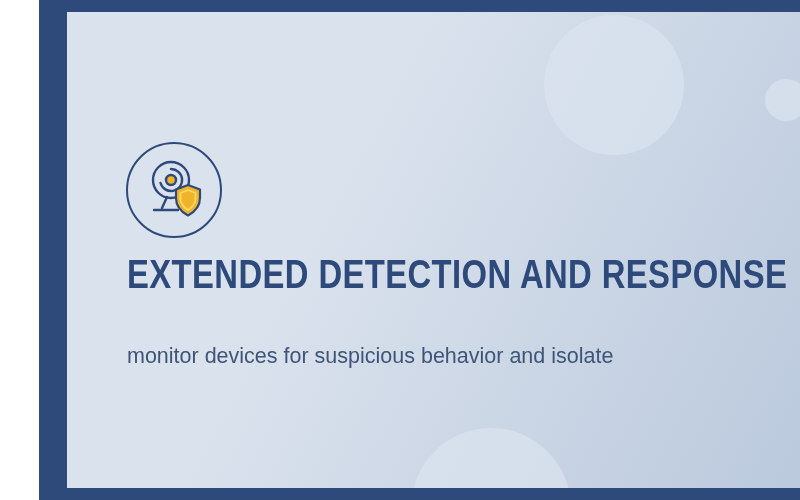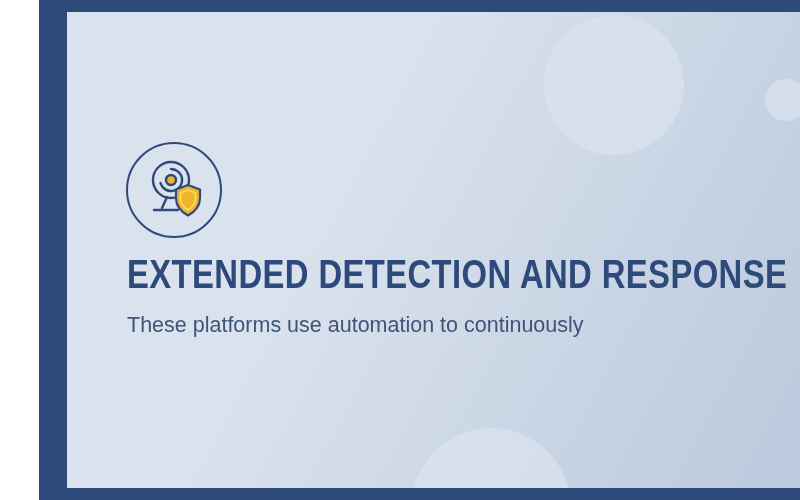--- a/index.html
+++ b/index.html
@@ -80,18 +80,18 @@
         <g>
           <path d="M64 45 L76 49.5 V58 C76 66.5 70.5 72 64 75.5 C57.5 72 52 66.5 52 58 V49.5 Z" fill="var(--icon-accent)" stroke="var(--icon-stroke)" stroke-width="2.2" stroke-linejoin="round"></path>
           <path d="M64 50 L71.5 53 V58.5 C71.5 64 68 67.5 64 70 C60 67.5 56.5 64 56.5 58.5 V53 Z" fill="none" stroke="var(--icon-accent-light)" stroke-width="1.8" stroke-linejoin="round"></path>
         </g>
       </svg>
     </div>
 
     <h1 class="title">EXTENDED DETECTION AND RESPONSE</h1>
 
     <p class="body">
-      <span>These platforms use automation to continuously</span><br>
       <br>
+      <span>monitor devices for suspicious behavior and isolate</span><br>
     </p>
 
   </div>
 </div>
 
 </body></html>

